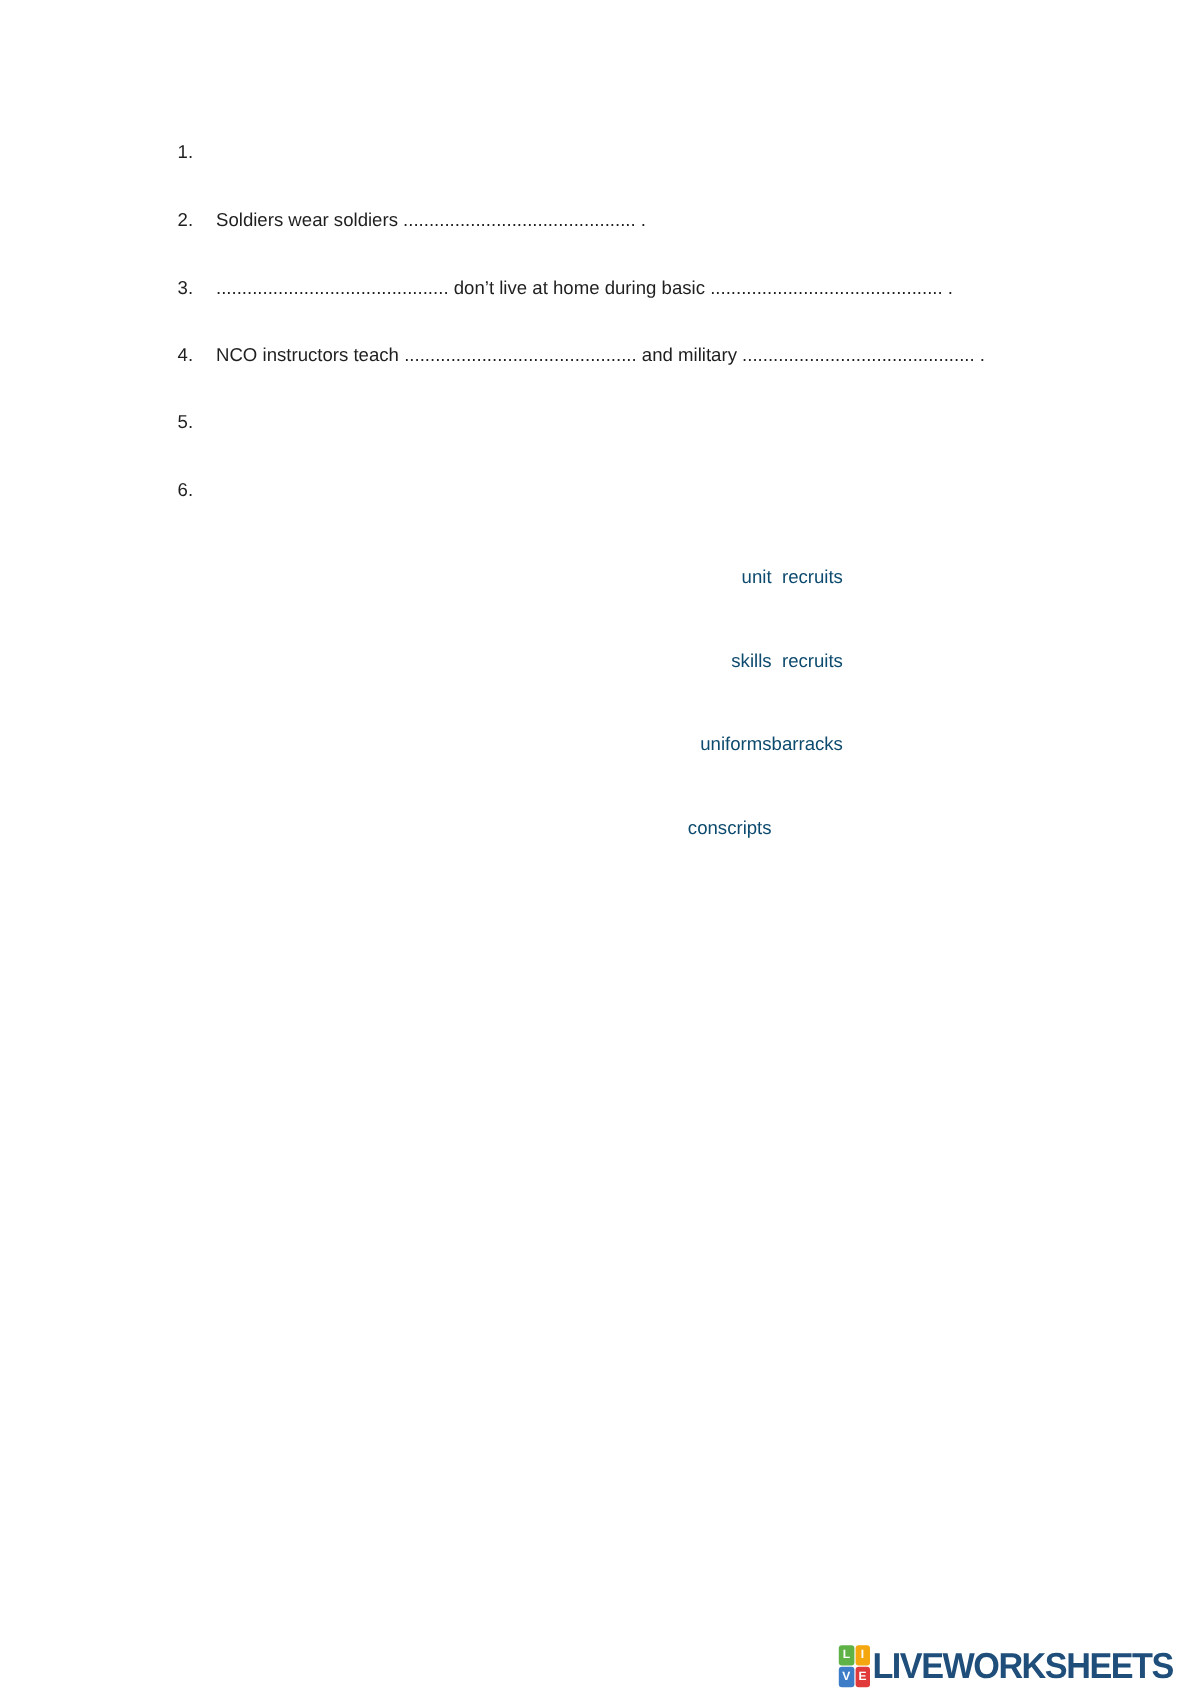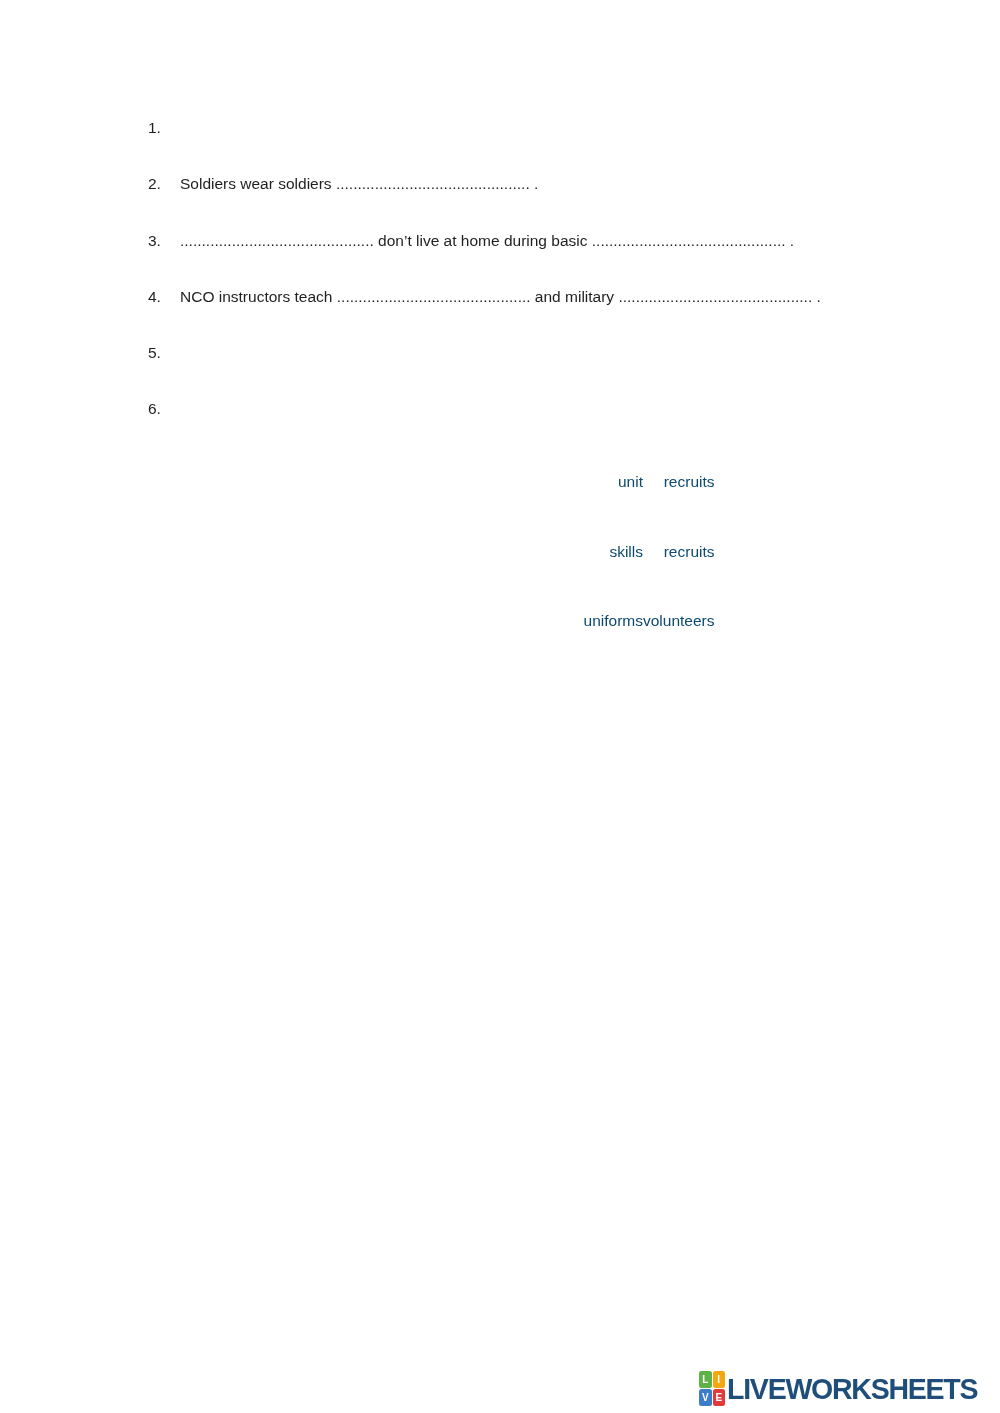--- a/index.html
+++ b/index.html
@@ -120,21 +120,22 @@
       <span class="qnum">6.</span>
     </div>
   </div>
 
   <div class="word-bank">
     <span>unit</span>
     <span>recruits</span>
     <span>skills</span>
     <span>recruits</span>
     <span>uniforms</span>
-    <span>volunteers</span>
+    <span>barracks</span>
+    <span>conscripts</span>
   </div>
 
   <div class="brand">
     <span class="brand-icon">
       <span class="tile" style="background-color: rgb(94, 178, 70);">L</span>
       <span class="tile" style="background-color: rgb(244, 167, 15);">I</span>
       <span class="tile" style="background-color: rgb(61, 125, 200);">V</span>
       <span class="tile" style="background-color: rgb(224, 58, 58);">E</span>
     </span>
     <span class="brand-text" style="color: rgb(30, 78, 121);">LIVEWORKSHEETS</span>

